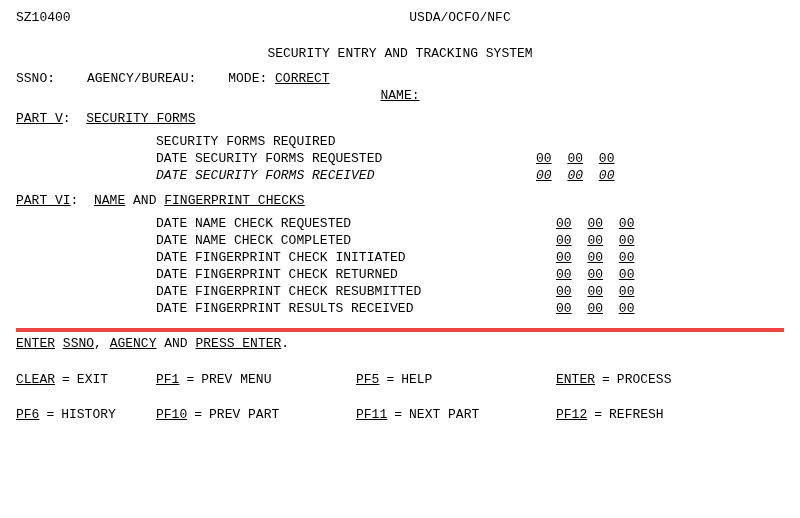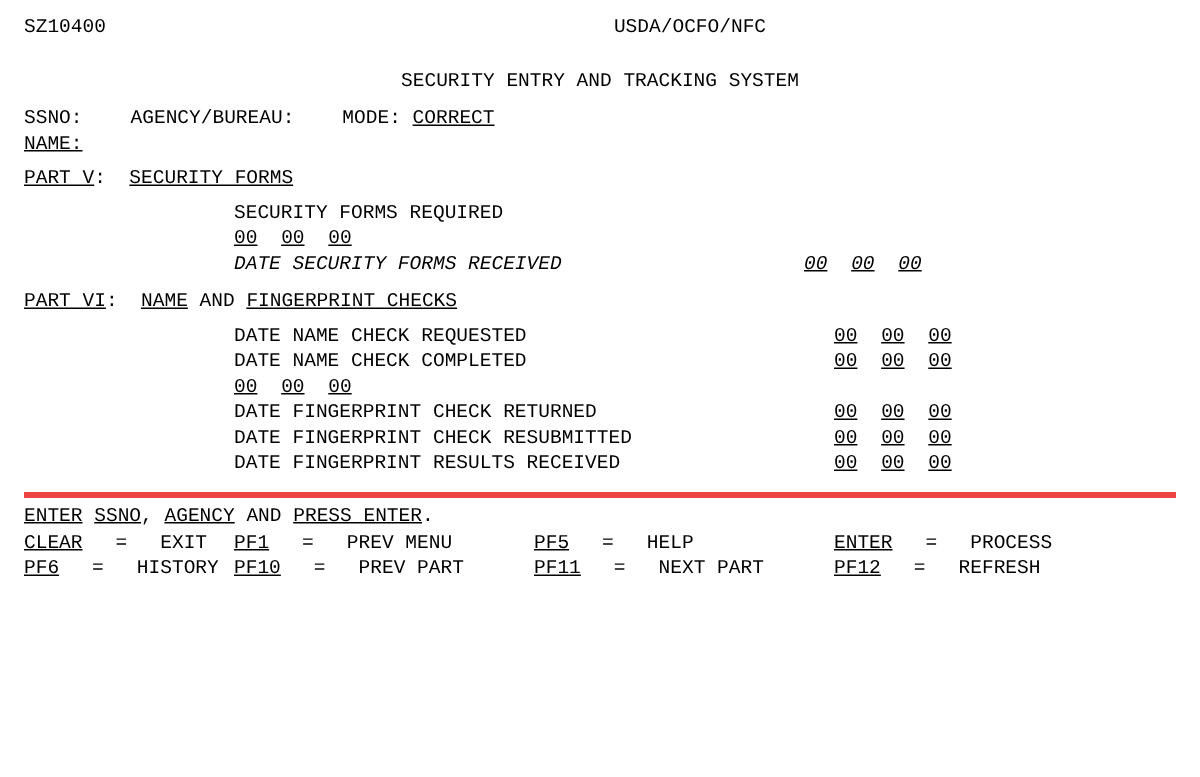--- a/index.html
+++ b/index.html
@@ -59,29 +59,31 @@
       padding-top: 4px;
     }
     .footer-row {
       display: grid;
       grid-template-columns: 140px 200px 200px 200px;
       margin-bottom: 2px;
     }
     .footer-col {
       display: flex;
       align-items: flex-end;
-      gap: 19px;
+      gap: 4px;
+      margin-top: 18px;
     }
     .ssno-row {
       display: flex;
       gap: 32px;
       margin-bottom: 2px;
     }
     .name-row {
       margin-bottom: 4px;
+      text-align: center;
     }
   </style>
 </head>
 <body>
 
 <div class="header-row">
   <div class="header-left">SZ10400</div>
   <div class="header-center">USDA/OCFO/NFC</div>
 </div>
 <div class="subtitle-row">SECURITY ENTRY AND TRACKING SYSTEM</div>
@@ -99,20 +101,21 @@
 </div>
 
 <div class="part-heading section-gap" style="margin-top:8px;">
   <u>PART V</u>:&nbsp; <u>SECURITY FORMS</u>
 </div>
 
 <div style="padding-left: 140px; margin-bottom:2px;">
   <span>SECURITY FORMS REQUIRED</span>
 </div>
 <div style="display:flex; padding-left: 140px; margin-bottom:2px; justify-content:space-between; max-width:600px;">
+  <span>DATE SECURITY FORMS REQUESTED</span>
   <span class="date-field">
     <u><span>00</span></u>&nbsp;<u><span>00</span></u>&nbsp;<u><span>00</span></u>
   </span>
 </div>
 <div style="display:flex; padding-left: 140px; margin-bottom:2px; justify-content:space-between; max-width:600px;font-style:italic;">
   <span>DATE SECURITY FORMS RECEIVED</span>
   <span class="date-field">
     <u><span>00</span></u>&nbsp;<u><span>00</span></u>&nbsp;<u><span>00</span></u>
   </span>
 </div>
@@ -127,20 +130,21 @@
     <u><span>00</span></u>&nbsp;<u><span>00</span></u>&nbsp;<u><span>00</span></u>
   </span>
 </div>
 <div style="display:flex; padding-left: 140px; margin-bottom:2px; justify-content:space-between; max-width:620px;gap:48px;">
   <span>DATE NAME CHECK COMPLETED</span>
   <span class="date-field">
     <u><span>00</span></u>&nbsp;<u><span>00</span></u>&nbsp;<u><span>00</span></u>
   </span>
 </div>
 <div style="display:flex; padding-left: 140px; margin-bottom:2px; justify-content:space-between; max-width:620px;">
+  <span>DATE FINGERPRINT CHECK INITIATED</span>
   <span class="date-field">
     <u><span>00</span></u>&nbsp;<u><span>00</span></u>&nbsp;<u><span>00</span></u>
   </span>
 </div>
 <div style="display:flex; padding-left: 140px; margin-bottom:2px; justify-content:space-between; max-width:620px;">
   <span>DATE FINGERPRINT CHECK RETURNED</span>
   <span class="date-field">
     <u><span>00</span></u>&nbsp;<u><span>00</span></u>&nbsp;<u><span>00</span></u>
   </span>
 </div>

